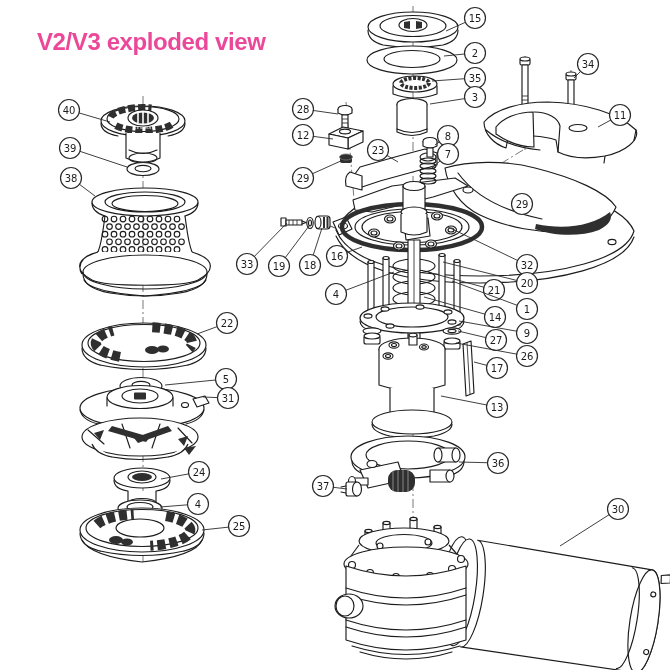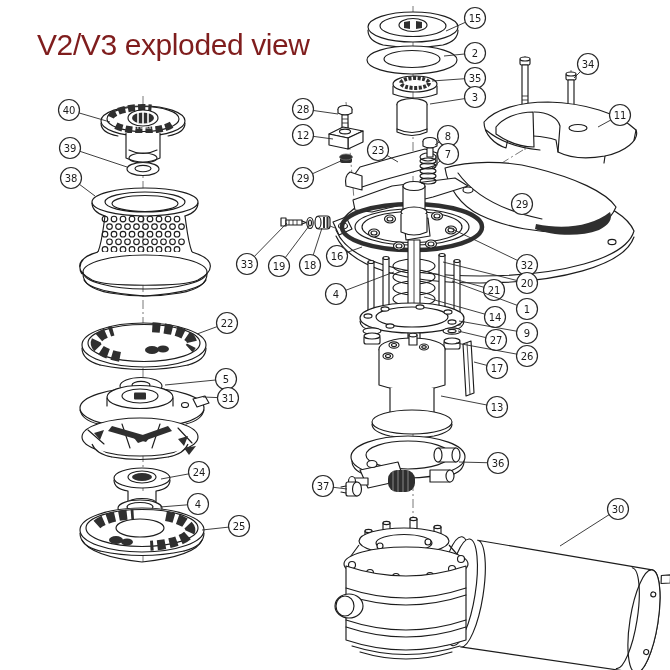--- a/index.html
+++ b/index.html
@@ -1,19 +1,19 @@
 <!DOCTYPE html>
 <html><head>
 <meta charset="utf-8">
 <style>
   html,body{margin:0;padding:0;background:#fff;}
   #stage{position:relative;width:670px;height:670px;background:#ffffff;overflow:hidden;
          font-family:"Liberation Sans",sans-serif;}
-  #title{position:absolute;left:37px;top:28px;font-size:30px;font-weight:400;
-         letter-spacing:-0.4px;color:#7f1d1d;}
+  #title{position:absolute;left:37px;top:28px;font-size:24px;font-weight:700;
+         letter-spacing:-0.4px;color:#ec4899;}
   svg{position:absolute;left:0;top:0;}
   
   .ln{stroke:#1c1c1c;stroke-width:1.15;fill:none;stroke-linecap:round;stroke-linejoin:round;}
   .lnw{stroke:#1c1c1c;stroke-width:1.15;fill:#ffffff;stroke-linejoin:round;}
   .lnt{stroke:#1c1c1c;stroke-width:0.8;fill:none;}
   .dk{fill:#2f2f2f;stroke:none;}
   .dkl{stroke:#2f2f2f;fill:none;}
   .dash{stroke:#555;stroke-width:0.8;fill:none;stroke-dasharray:9 3 2 3;}
   
   .callout-line{stroke:#2a2a2a;stroke-width:0.9;fill:none;}

